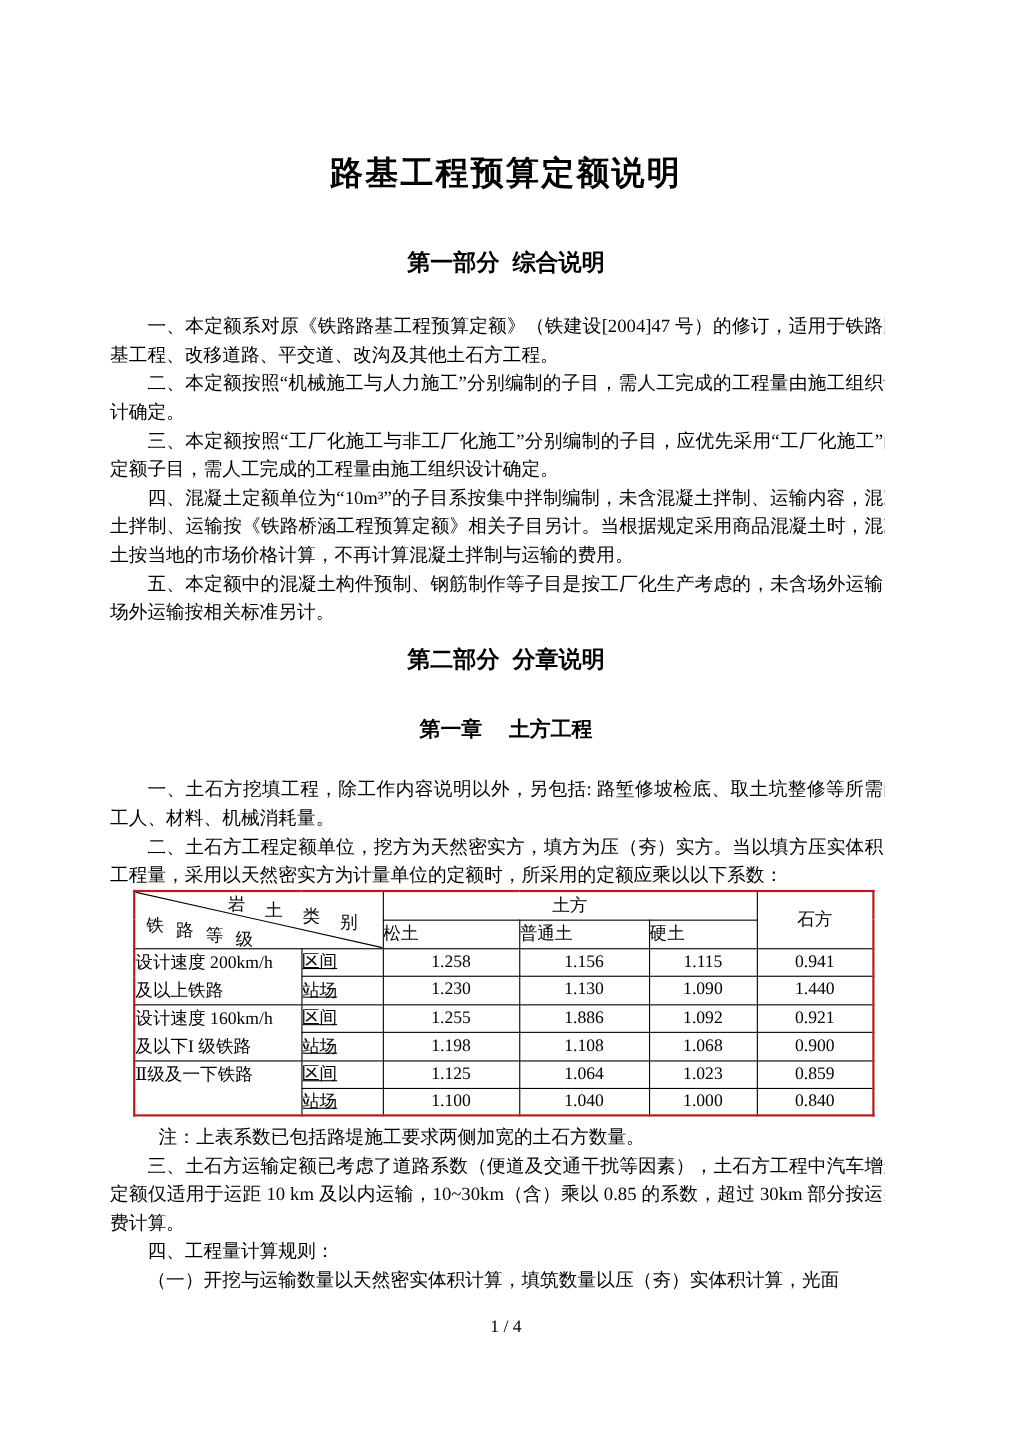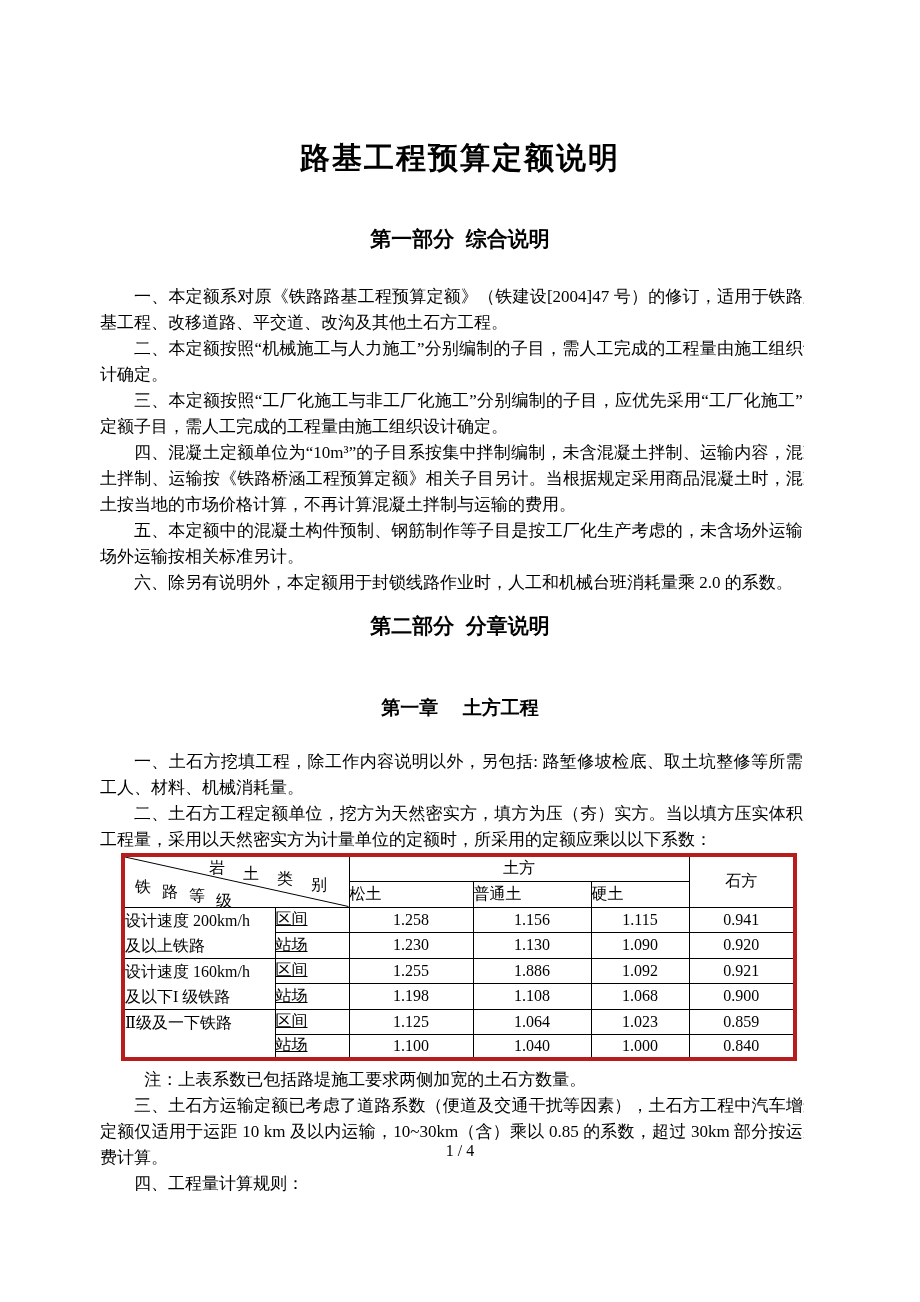--- a/index.html
+++ b/index.html
@@ -23,40 +23,40 @@
   }
   .part-heading {
     margin:50px 0 0 0;
     font-family:"Liberation Sans","DejaVu Sans",sans-serif;
     font-weight:bold;
     font-size:21px; line-height:28px;
     text-align:center; white-space:pre;
   }
   .part2-heading { margin-top:16px; }
   .chapter-heading {
-    margin:56px 0 0 0;
+    margin:38px 0 0 0;
     font-family:"Liberation Sans","DejaVu Sans",sans-serif;
     font-weight:bold;
     font-size:19px; line-height:24px;
     text-align:center; white-space:pre;
   }
   .body-block { margin-top:31px; }
   .body-block2 { margin-top:29px; }
   .body-block p {
     margin:0; padding:0;
     font-size:17px; line-height:26px;
     text-align:justify; text-indent:2em;
   }
   p.note-line { text-indent:2.6em; }
 
   table.coef {
     border-collapse:collapse; table-layout:fixed;
     width:672px; margin-left:21px; margin-top:0;
     font-size:16px;
-    border:4px solid #b91c1c;
+    border:2px solid #b91c1c;
   }
   table.coef td, table.coef th {
     border:1px solid #000;
     font-weight:normal;
     padding:0;
     overflow:hidden;
   }
   tr.hrow1 { height:26px; }
   tr.hrow2 { height:26px; }
   tr.drow  { height:25px; }
@@ -70,41 +70,40 @@
   td.area-cell { text-align:left; padding-left:8px;text-decoration:underline; }
   td.val-cell  { text-align:center; padding-left:12px; }
 
   td.diag-cell { position:relative; padding:0; }
   .diag-svg { position:absolute; left:0; top:0; width:100%; height:100%; }
   .diag-top  { position:absolute; top:1px;  left:84px; letter-spacing:18px; white-space:nowrap; }
   .diag-bottom { position:absolute; top:20px; left:10px; letter-spacing:11px; white-space:nowrap; }
   .diag-top span, .diag-bottom span { display:inline-block; }
 
   .footer-pageno {
-    position:absolute; left:0; top:1142px; width:920px;
+    position:absolute; left:0; top:1198px; width:920px;
     text-align:center; font-size:16px; white-space:pre;
   }
 </style>
 </head>
 <body>
 
 <div class="page">
   <div class="content">
 
     <h1 class="doc-title">路基工程预算定额说明</h1>
 
     <h2 class="part-heading">第一部分  综合说明</h2>
 
     <div class="body-block">
       <p>一、本定额系对原《铁路路基工程预算定额》（铁建设[2004]47 号）的修订，适用于铁路路基工程、改移道路、平交道、改沟及其他土石方工程。</p>
       <p>二、本定额按照“机械施工与人力施工”分别编制的子目，需人工完成的工程量由施工组织设计确定。</p>
       <p>三、本定额按照“工厂化施工与非工厂化施工”分别编制的子目，应优先采用“工厂化施工”的定额子目，需人工完成的工程量由施工组织设计确定。</p>
       <p>四、混凝土定额单位为“10m³”的子目系按集中拌制编制，未含混凝土拌制、运输内容，混凝土拌制、运输按《铁路桥涵工程预算定额》相关子目另计。当根据规定采用商品混凝土时，混凝土按当地的市场价格计算，不再计算混凝土拌制与运输的费用。</p>
       <p>五、本定额中的混凝土构件预制、钢筋制作等子目是按工厂化生产考虑的，未含场外运输，场外运输按相关标准另计。</p>
-      <p>六、除另有说明外，本定额用于封锁线路作业时，人工和机械台班消耗量乘 2.0 的系数。</p>
     </div>
 
     <h2 class="part-heading part2-heading">第二部分  分章说明</h2>
 
     <h3 class="chapter-heading">第一章　 土方工程</h3>
 
     <div class="body-block body-block2">
       <p>一、土石方挖填工程，除工作内容说明以外，另包括: 路堑修坡检底、取土坑整修等所需的工人、材料、机械消耗量。</p>
       <p>二、土石方工程定额单位，挖方为天然密实方，填方为压（夯）实方。当以填方压实体积为工程量，采用以天然密实方为计量单位的定额时，所采用的定额应乘以以下系数：</p>
     </div>
@@ -143,21 +142,21 @@
         <td class="val-cell">1.258</td>
         <td class="val-cell">1.156</td>
         <td class="val-cell">1.115</td>
         <td class="val-cell">0.941</td>
       </tr>
       <tr class="drow">
         <td class="area-cell">站场</td>
         <td class="val-cell">1.230</td>
         <td class="val-cell">1.130</td>
         <td class="val-cell">1.090</td>
-        <td class="val-cell">0.920</td>
+        <td class="val-cell">1.440</td>
       </tr>
 
       <tr class="drow">
         <td class="grade-cell" rowspan="2">设计速度 160km/h
 及以下I 级铁路</td>
         <td class="area-cell">区间</td>
         <td class="val-cell">1.255</td>
         <td class="val-cell">1.886</td>
         <td class="val-cell">1.092</td>
         <td class="val-cell">0.921</td>
@@ -185,18 +184,19 @@
         <td class="val-cell">1.000</td>
         <td class="val-cell">0.840</td>
       </tr>
     </tbody>
       </table>
 
     <div class="body-block" style="margin-top:6px;">
       <p class="note-line">注：上表系数已包括路堤施工要求两侧加宽的土石方数量。</p>
       <p>三、土石方运输定额已考虑了道路系数（便道及交通干扰等因素），土石方工程中汽车增运定额仅适用于运距 10 km 及以内运输，10~30km（含）乘以 0.85 的系数，超过 30km 部分按运杂费计算。</p>
       <p>四、工程量计算规则：</p>
+      <p>（一）开挖与运输数量以天然密实体积计算，填筑数量以压（夯）实体积计算，光面</p>
     </div>
 
   </div>
 
   <div class="footer-pageno">1 / 4</div>
 </div>
 
 </body></html>

